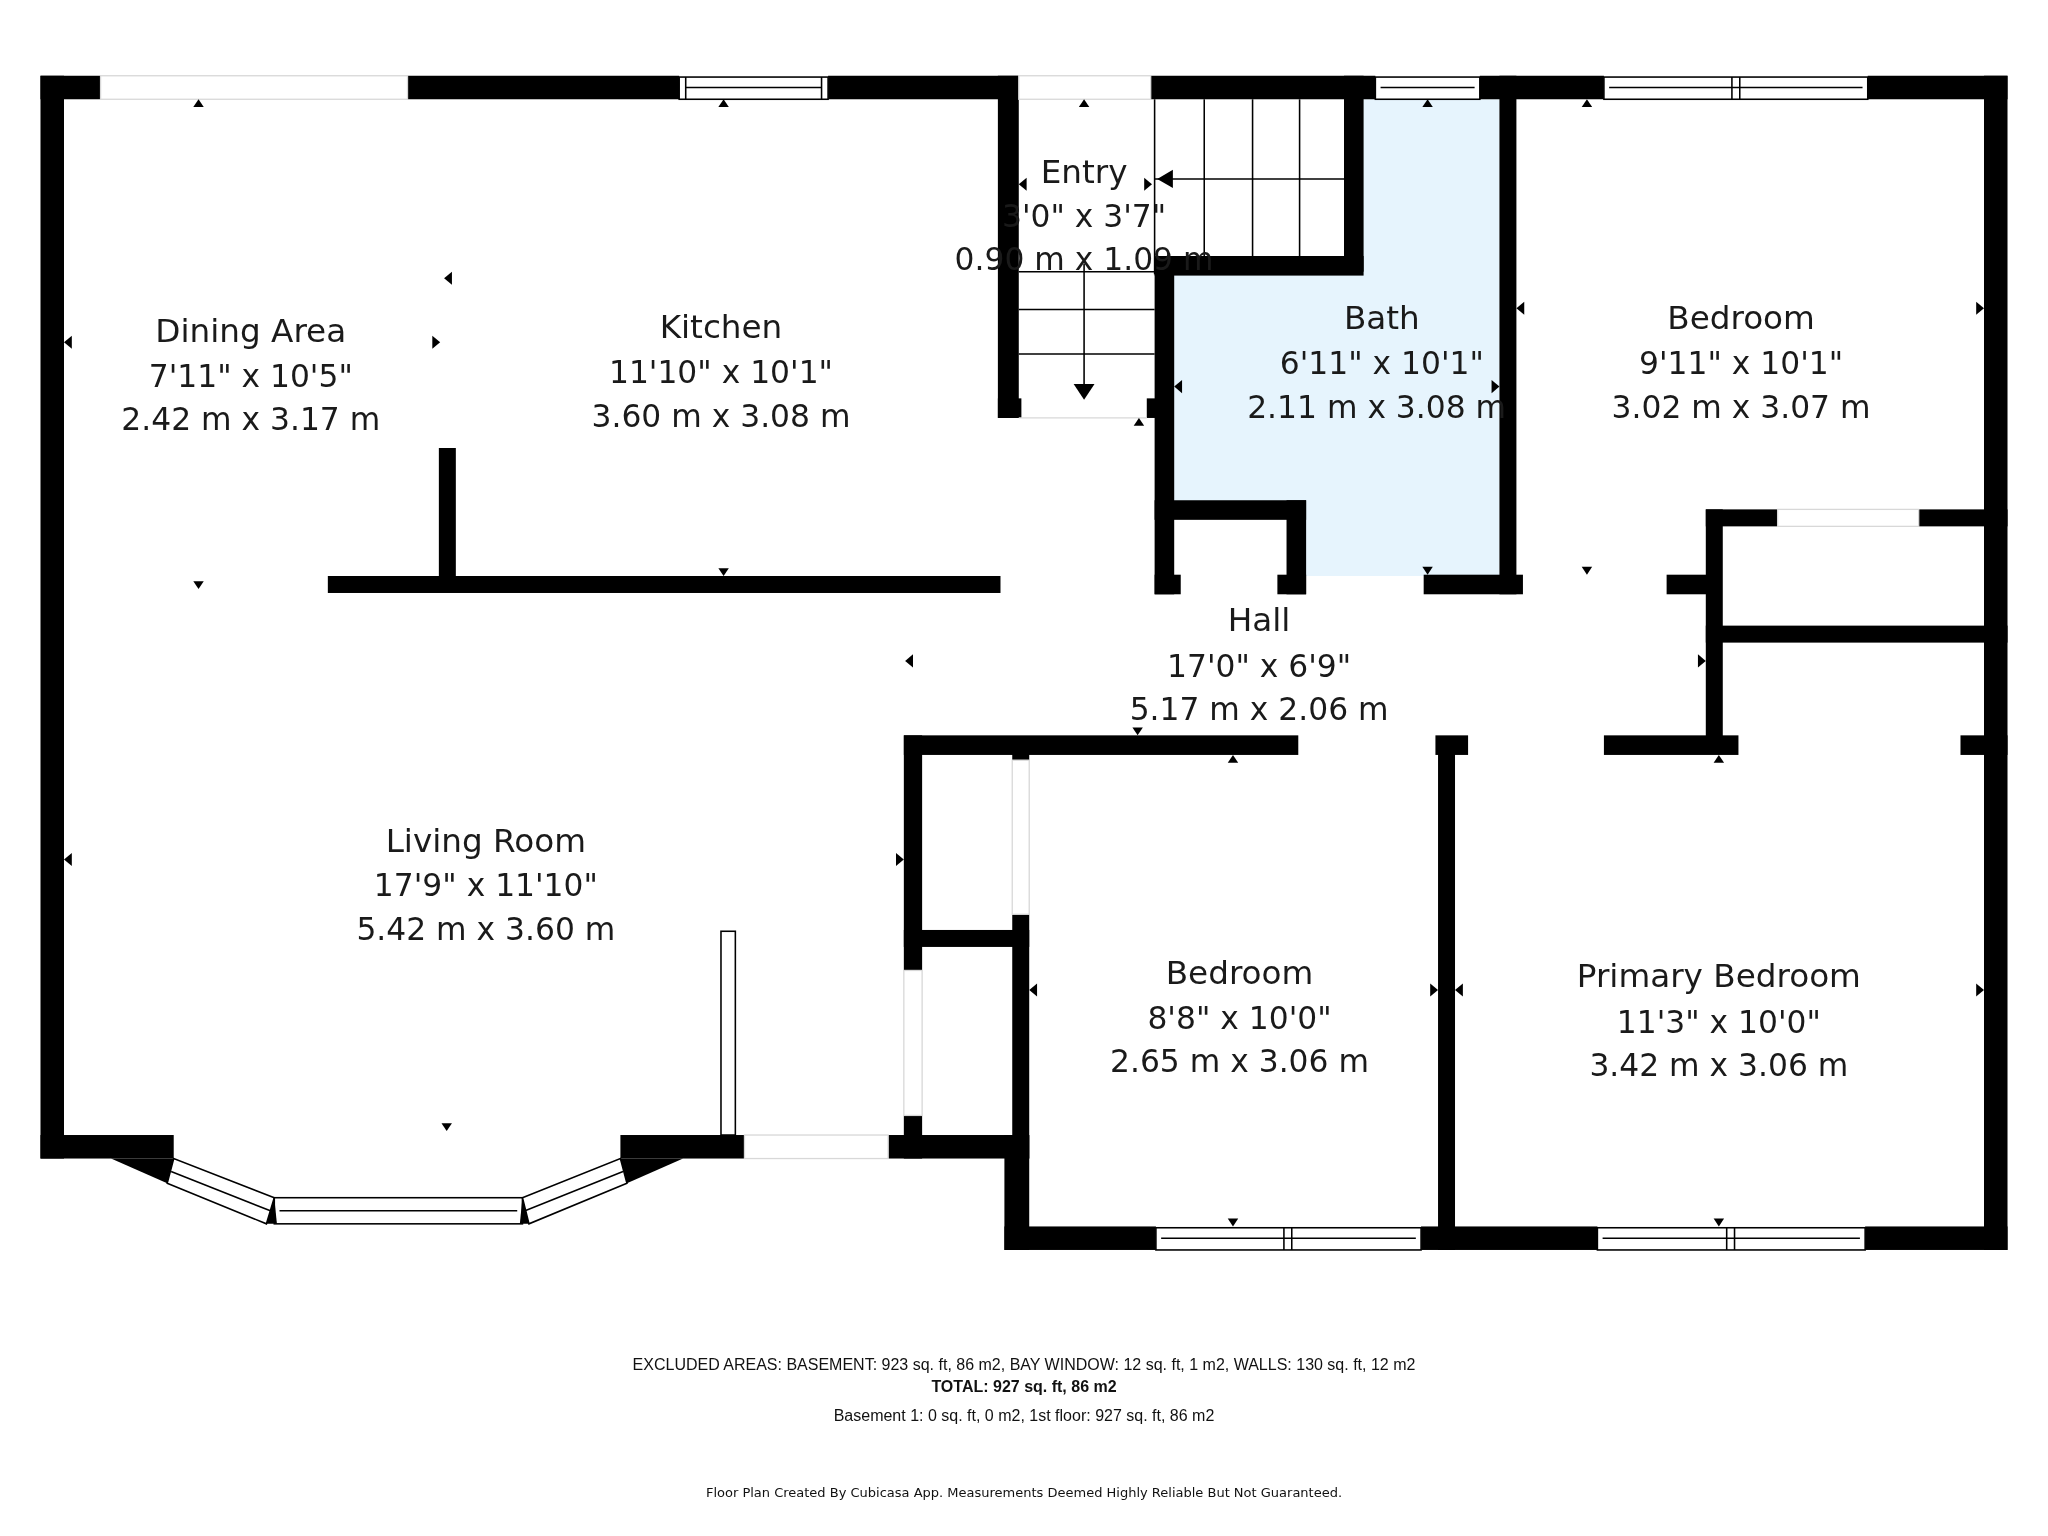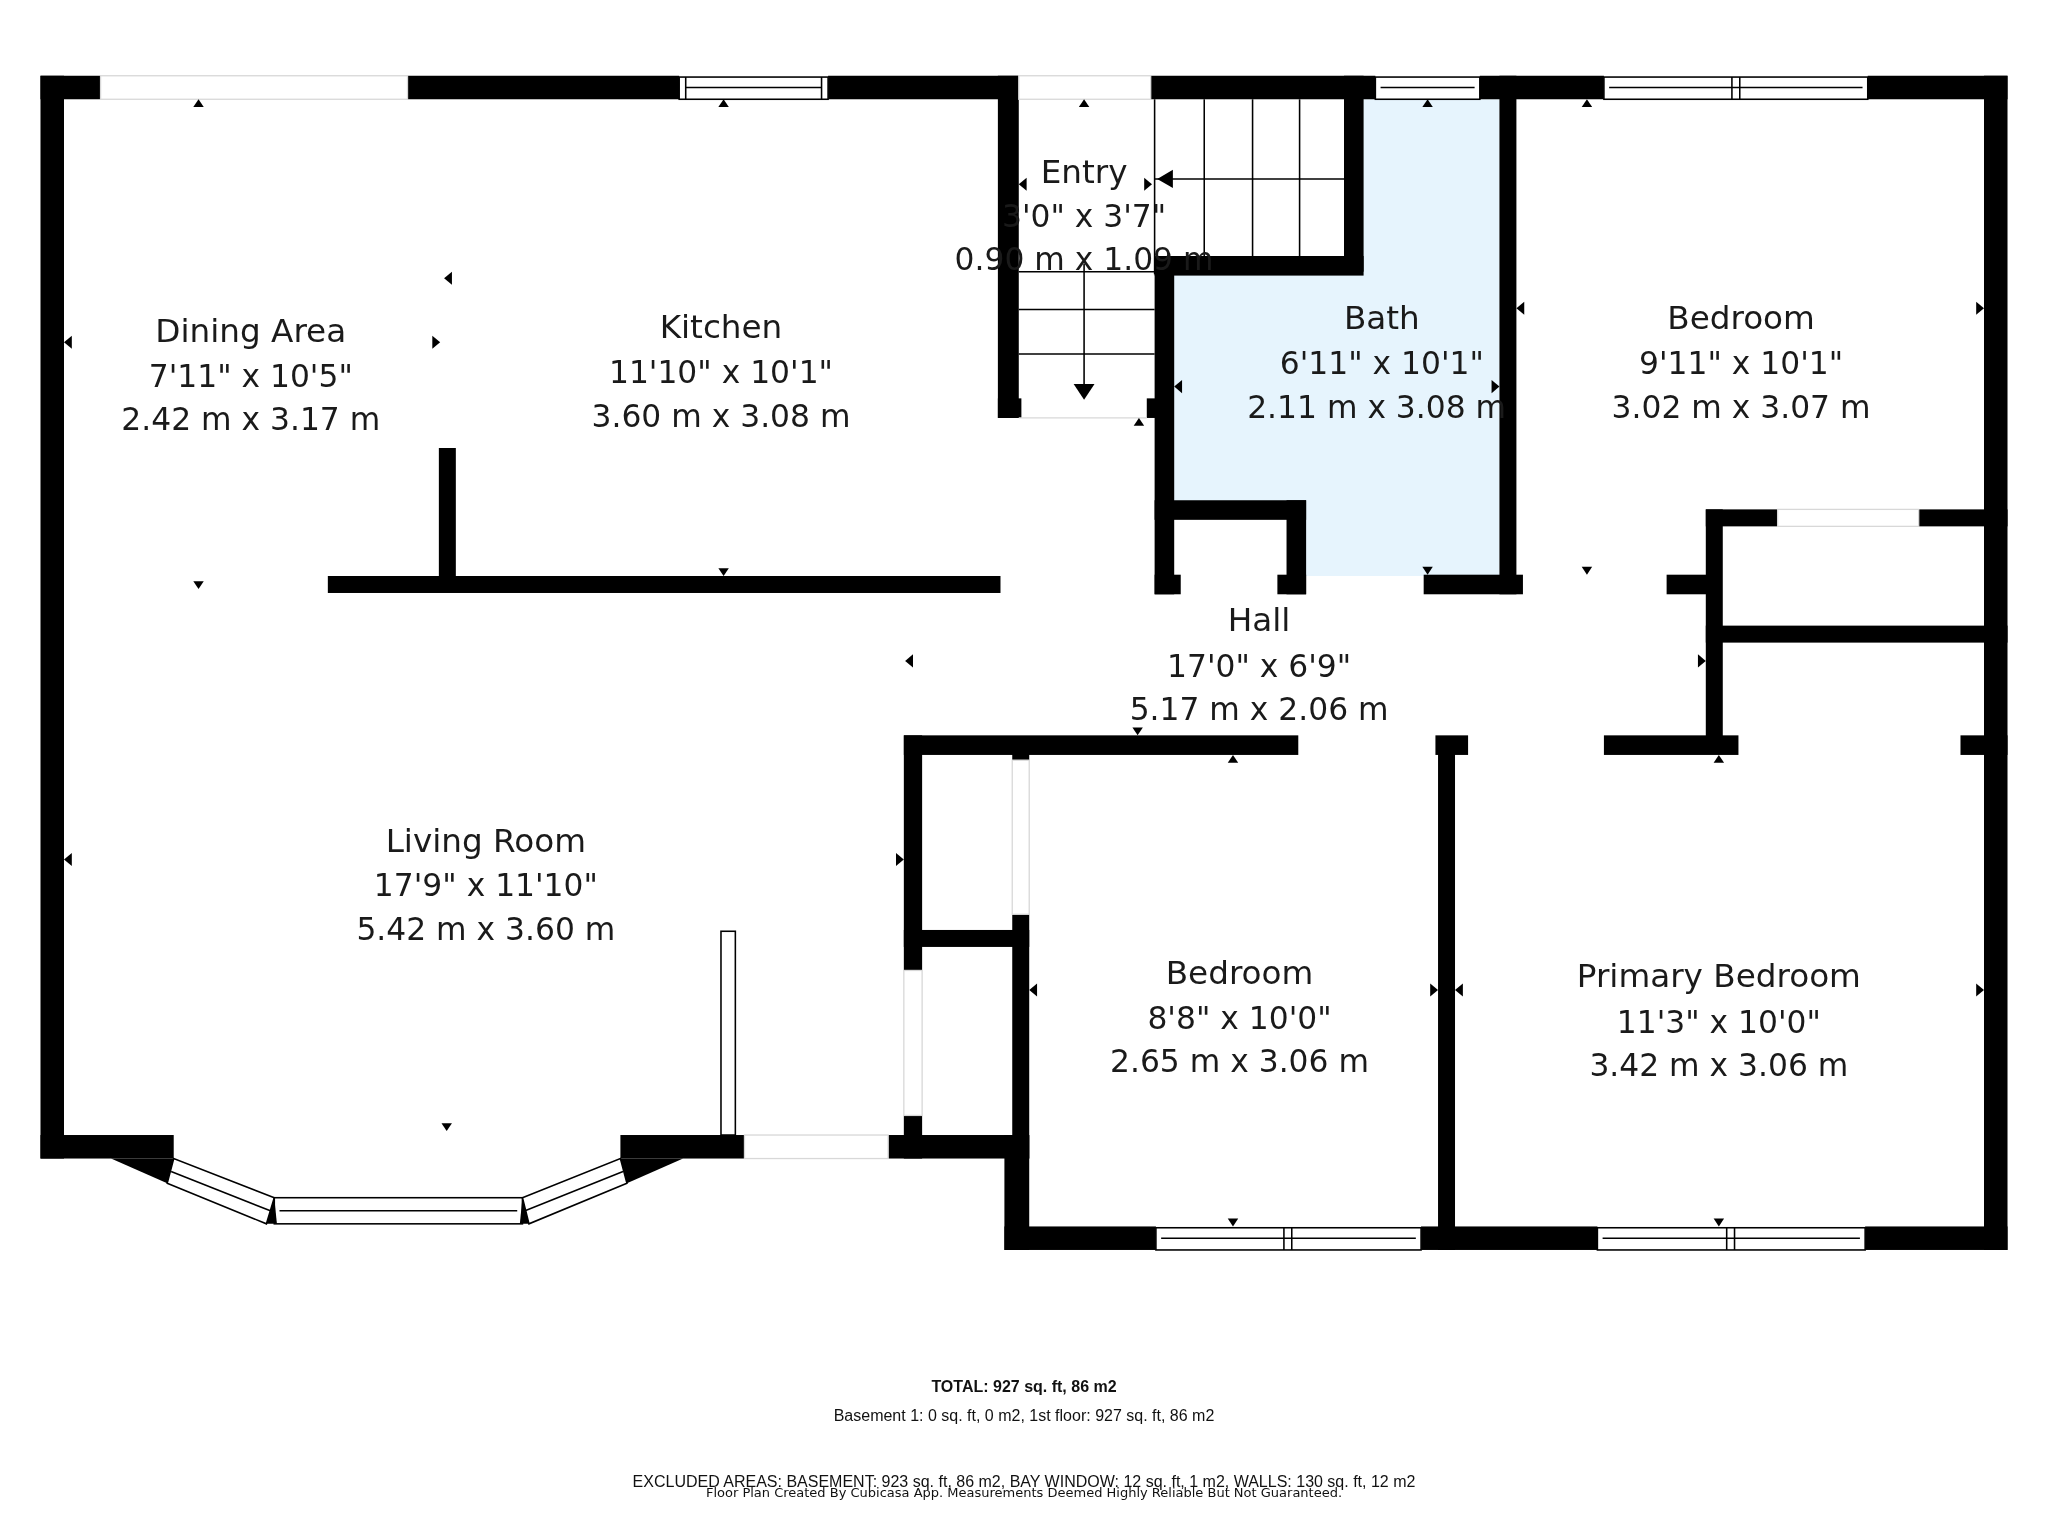--- a/index.html
+++ b/index.html
@@ -10,21 +10,21 @@
   .opening { fill: #ffffff; stroke: #d8d8d8; stroke-width: 1; }
   .thin { stroke: #000000; stroke-width: 1.2; fill: none; }
   .room-label { font-family: "DejaVu Sans", sans-serif; fill: #1a1a1a; text-anchor: middle; }
   .room-name { font-size: 25px; }
   .room-dim { font-size: 24px; }
   .arrow { fill: #000000; }
   .footer { position: absolute; left: 0; width: 2048px; text-align: center; color: #111; font-family: "Liberation Sans Narrow", "Liberation Sans", sans-serif; }
   .footer-total { top: 1378px; font-size: 16px; font-weight: bold; }
   .footer-line { font-size: 16px; }
   .footer-l1 { top: 1407px; }
-  .footer-l2 { top: 1473px; }
+  .footer-l2 { top: 1356px; }
   .footer-disclaimer { top: 1485px; font-size: 13px; font-family: "DejaVu Sans", sans-serif; }
 </style>
 </head>
 <body>
 
 <svg id="plan" viewBox="0 0 1568 1176" preserveAspectRatio="none" xmlns="http://www.w3.org/2000/svg">
 
   <path d="M897,208 L1043,208 L1043,76 L1148,76 L1148,441 L997,441 L997,385 L897,385 Z" fill="#e6f4fd"></path>
 
   <g>

